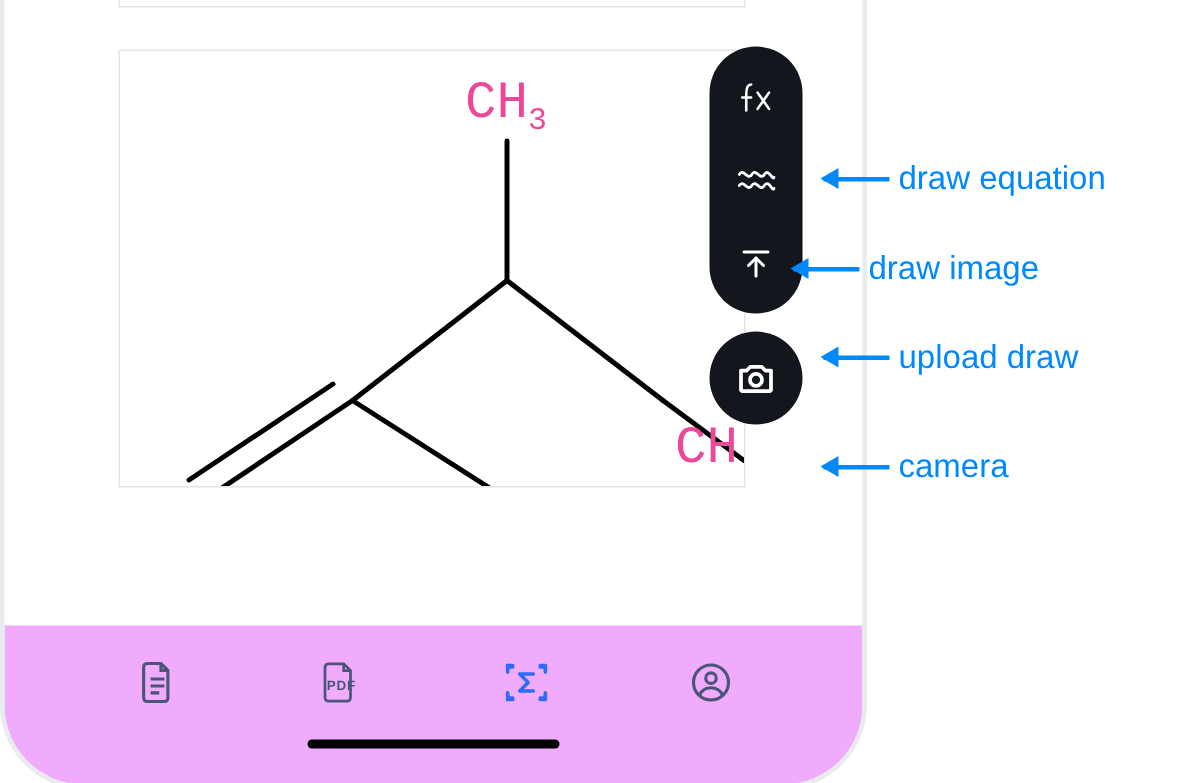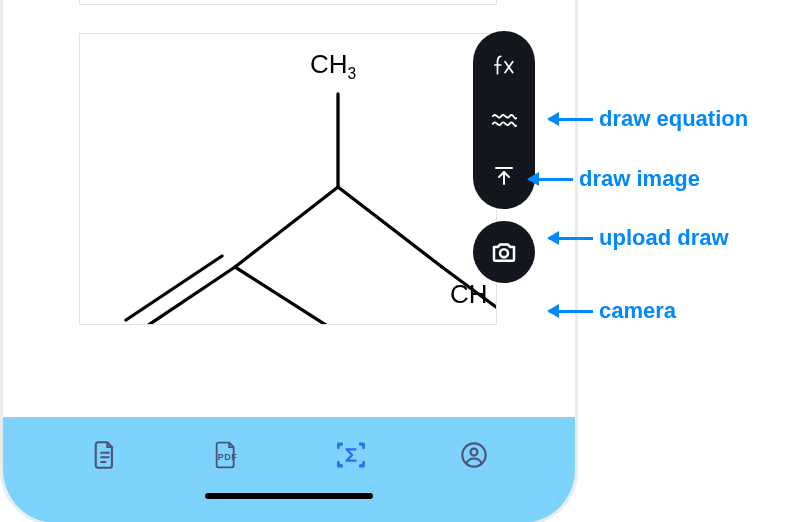--- a/index.html
+++ b/index.html
@@ -43,23 +43,23 @@
     left: 76px;
     top: 90px;
     width: 416px;
     height: 290px;
     border: 1px solid #e3e4e7;
     background: #fff;
     overflow: hidden;
   }
   .chem-label {
     position: absolute;
-    font-family: Liberation Sans, sans-serif;
-    font-size: 26px;
-    color: #000000;
+    font-family: Liberation Mono, monospace;
+    font-size: 35px;
+    color: #ec4899;
   }
   .chem-label sub { font-size: 0.6em; }
   
   .fab-pill {
     position: absolute;
     left: 470px;
     top: 88px;
     width: 62px;
     height: 178px;
     background: #14161e;
@@ -92,21 +92,21 @@
     color: #fff;
     cursor: pointer;
   }
   
   .bottom-nav {
     position: absolute;
     left: 0;
     right: 0;
     bottom: 0;
     height: 106px;
-    background: #7dd3fc;
+    background: #f0abfc;
     display: flex;
     align-items: flex-start;
     justify-content: space-around;
     padding: 18px 40px 0;
     box-sizing: border-box;
   }
   .nav-item {
     width: 60px;
     height: 40px;
     display: flex;
@@ -125,21 +125,21 @@
     height: 6px;
     border-radius: 3px;
     background: #000;
   }
   
   .callout {
     position: absolute;
     display: flex;
     align-items: center;
     color: #0088ff;
-    font-weight: 700;
+    font-weight: 400;
     font-size: 22px;
   }
   .callout .arrow-line {
     width: 44px;
     height: 3px;
     background: #0088ff;
     margin-right: 6px;
     position: relative;
   }
   .callout .arrow-line::before {

